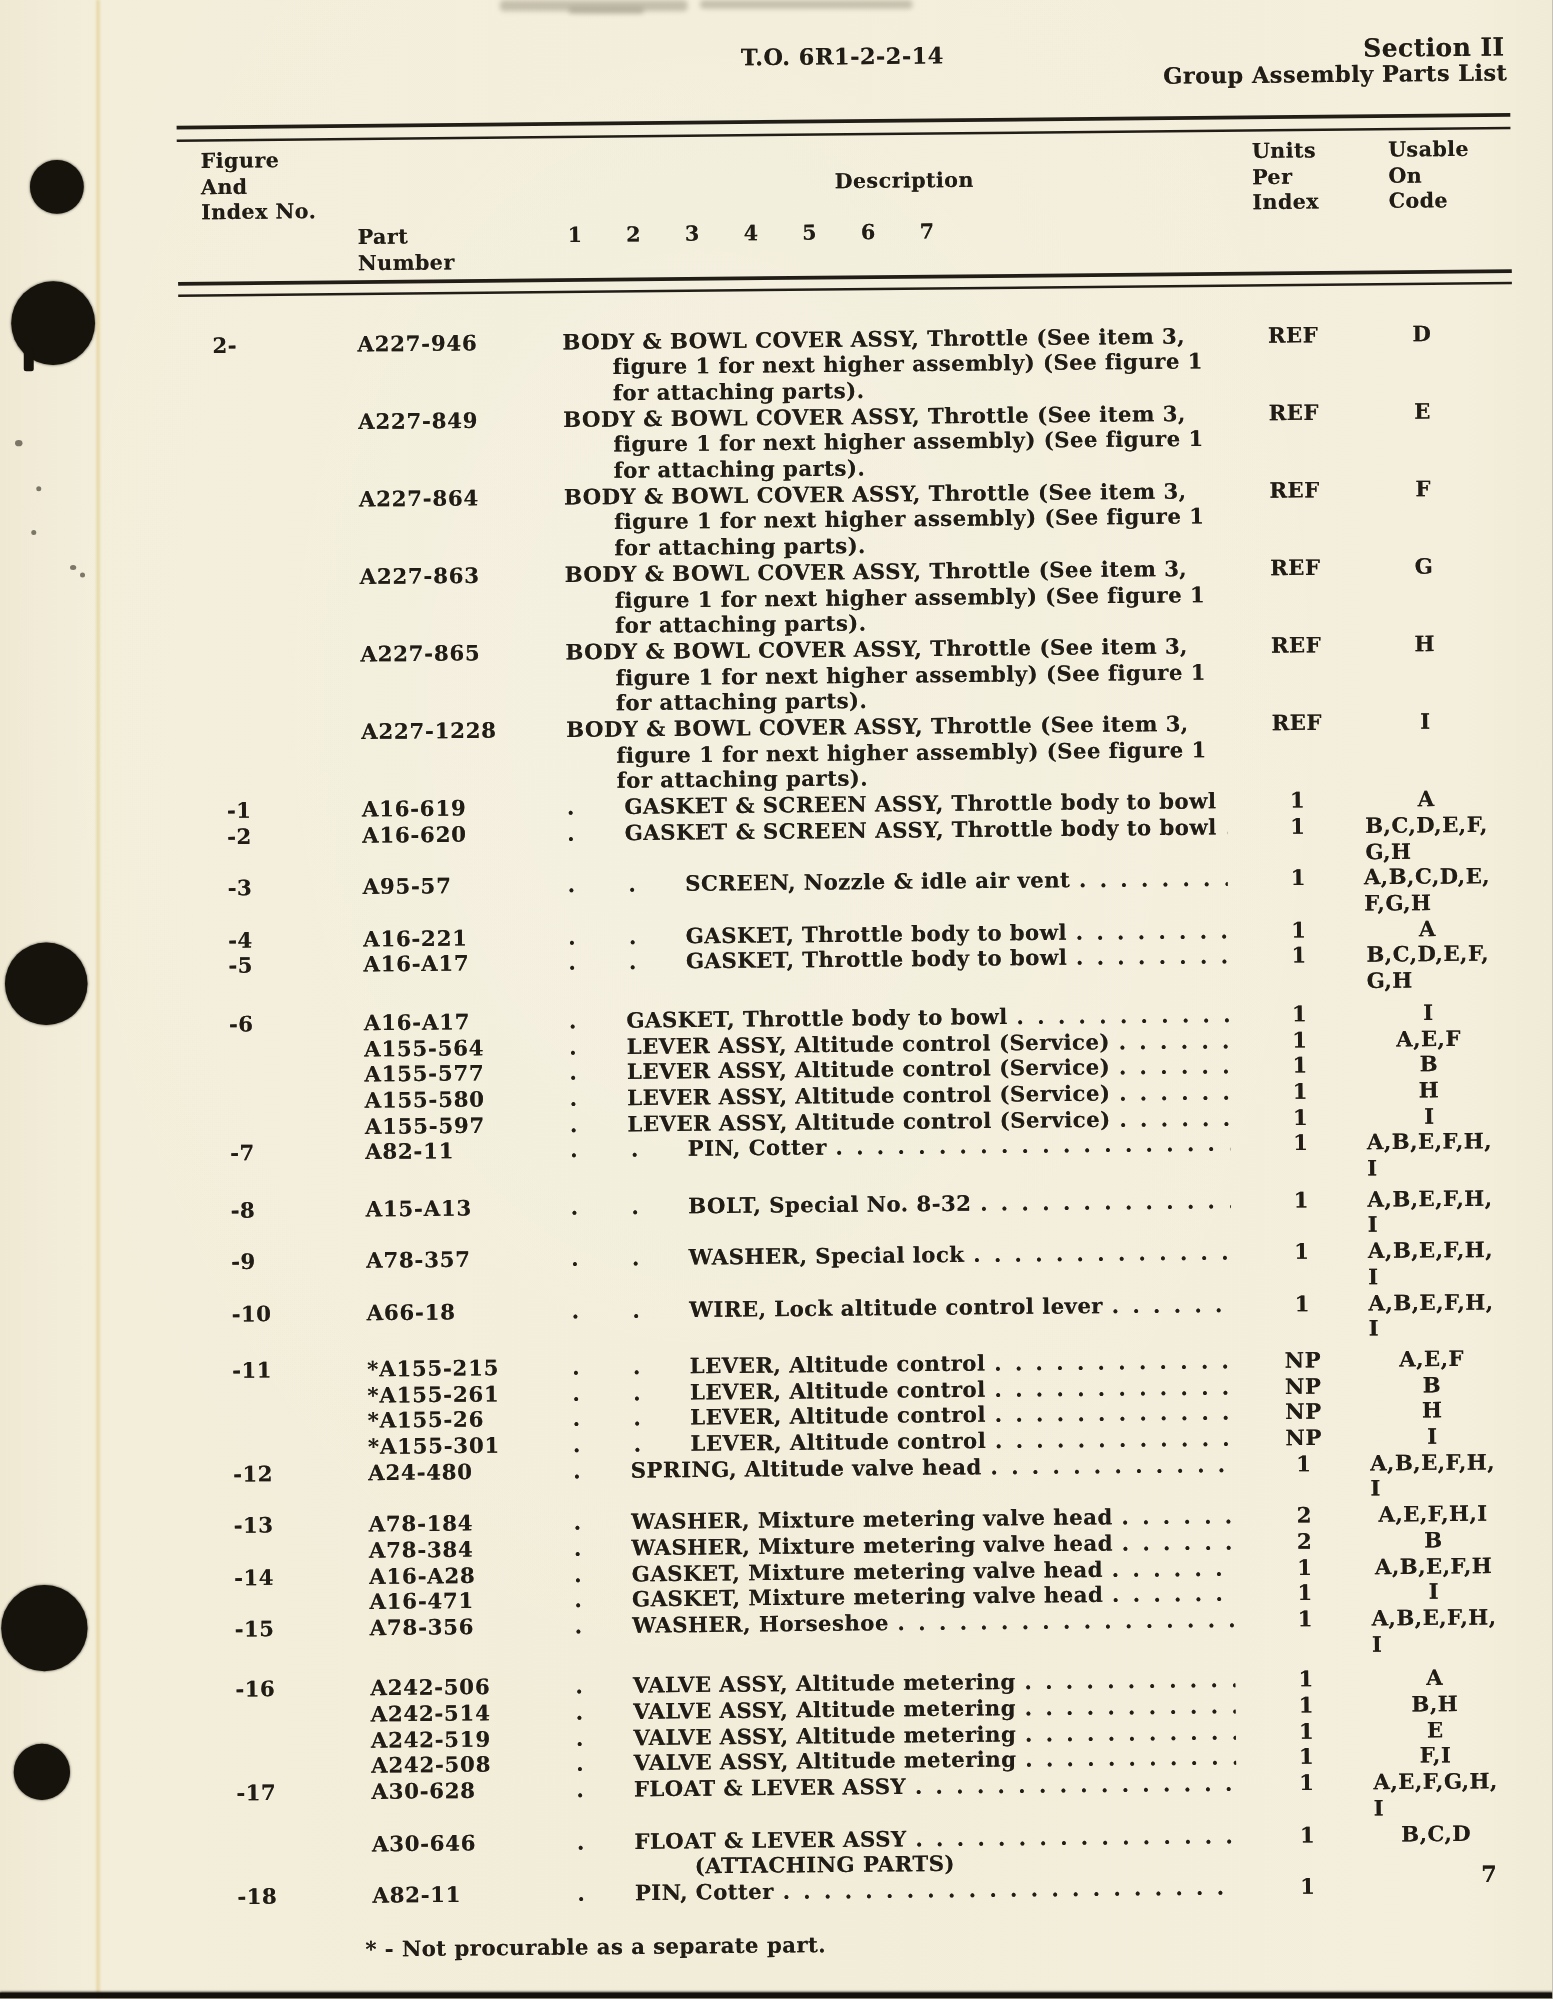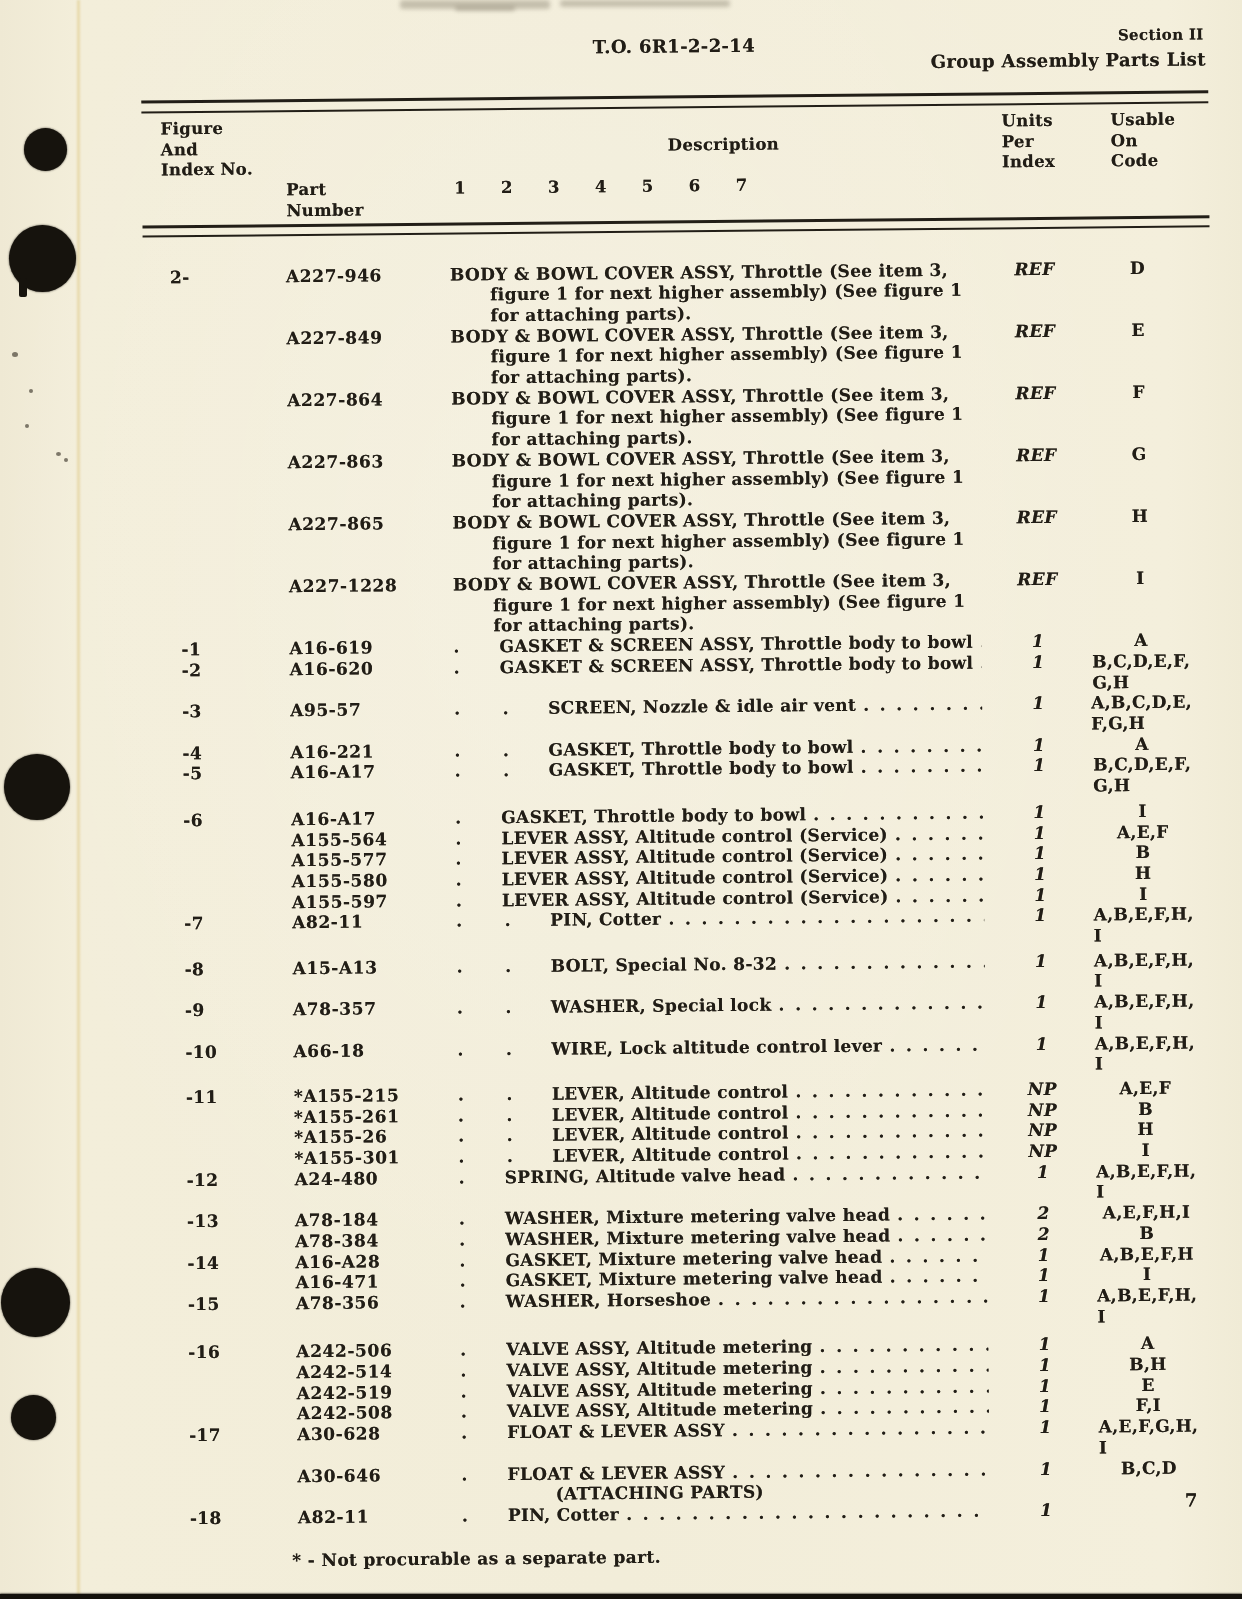--- a/index.html
+++ b/index.html
@@ -17,21 +17,21 @@
   }
   .content{
     position:absolute;inset:0;
     transform:rotate(-0.55deg);
     transform-origin:50% 50%;
   }
   .txt{ text-shadow:0 0 0.5px rgba(33,28,20,0.65); letter-spacing:0.35px; }
 
   
   .to-number{position:absolute;top:36px;left:600px;font-size:18px;}
-  .section{position:absolute;top:31px;right:31px;font-size:15px;}
+  .section{position:absolute;top:31px;right:31px;font-size:20px;}
   .section-sub{position:absolute;top:54px;right:29px;font-size:18px;}
 
   
   .table-area{position:absolute;top:96px;left:148px;width:1067px;}
   .rule{height:8px;border-top:3px solid #221e17;border-bottom:2.5px solid #221e17;}
   .rule.thin{height:7px;}
 
   .hdr-grid,.row{
     display:grid;
     grid-template-columns:137px 165px 545px 75px 145px;
@@ -53,21 +53,21 @@
   .c-idx.top-idx{padding-left:27px;}
   .c-part{padding-left:6px;letter-spacing:0.6px;}
   .c-desc{padding-left:5px;padding-right:12px;}
   .d-line{display:flex;align-items:flex-start;}
   .prefix{display:inline-block;flex:0 0 auto;}
   .prefix.ind1{width:46px;}
   .prefix.ind2{width:94px;word-spacing:36px;}
   .d-text{white-space:pre-line;padding-left:40px;text-indent:-40px;flex:0 1 auto;}
   .leader{flex:1 1 0;overflow:hidden;white-space:nowrap;word-spacing:4px;margin-left:7px;}
   .desc2{margin-left:94px;}
-  .c-units{text-align:center;padding-left:14px;font-style:italic;}
+  .c-units{text-align:center;padding-left:14px;}
   .c-code{display:flex;justify-content:center;}
   .c-code span{white-space:pre-line;text-align:left;}
 
   .footnote{margin-top:22px;margin-left:137px;font-size:17px;}
   .page-number{position:absolute;top:1495px;right:51px;font-size:18px;}
 
   
   .punch{position:absolute;border-radius:50%;background:#16130d;box-shadow:0 0 2px rgba(20,16,10,0.85);}
   .punch-tail{position:absolute;background:#16130d;border-radius:2px;}
   .speck{position:absolute;border-radius:50%;background:#3d372c;opacity:0.65;}

